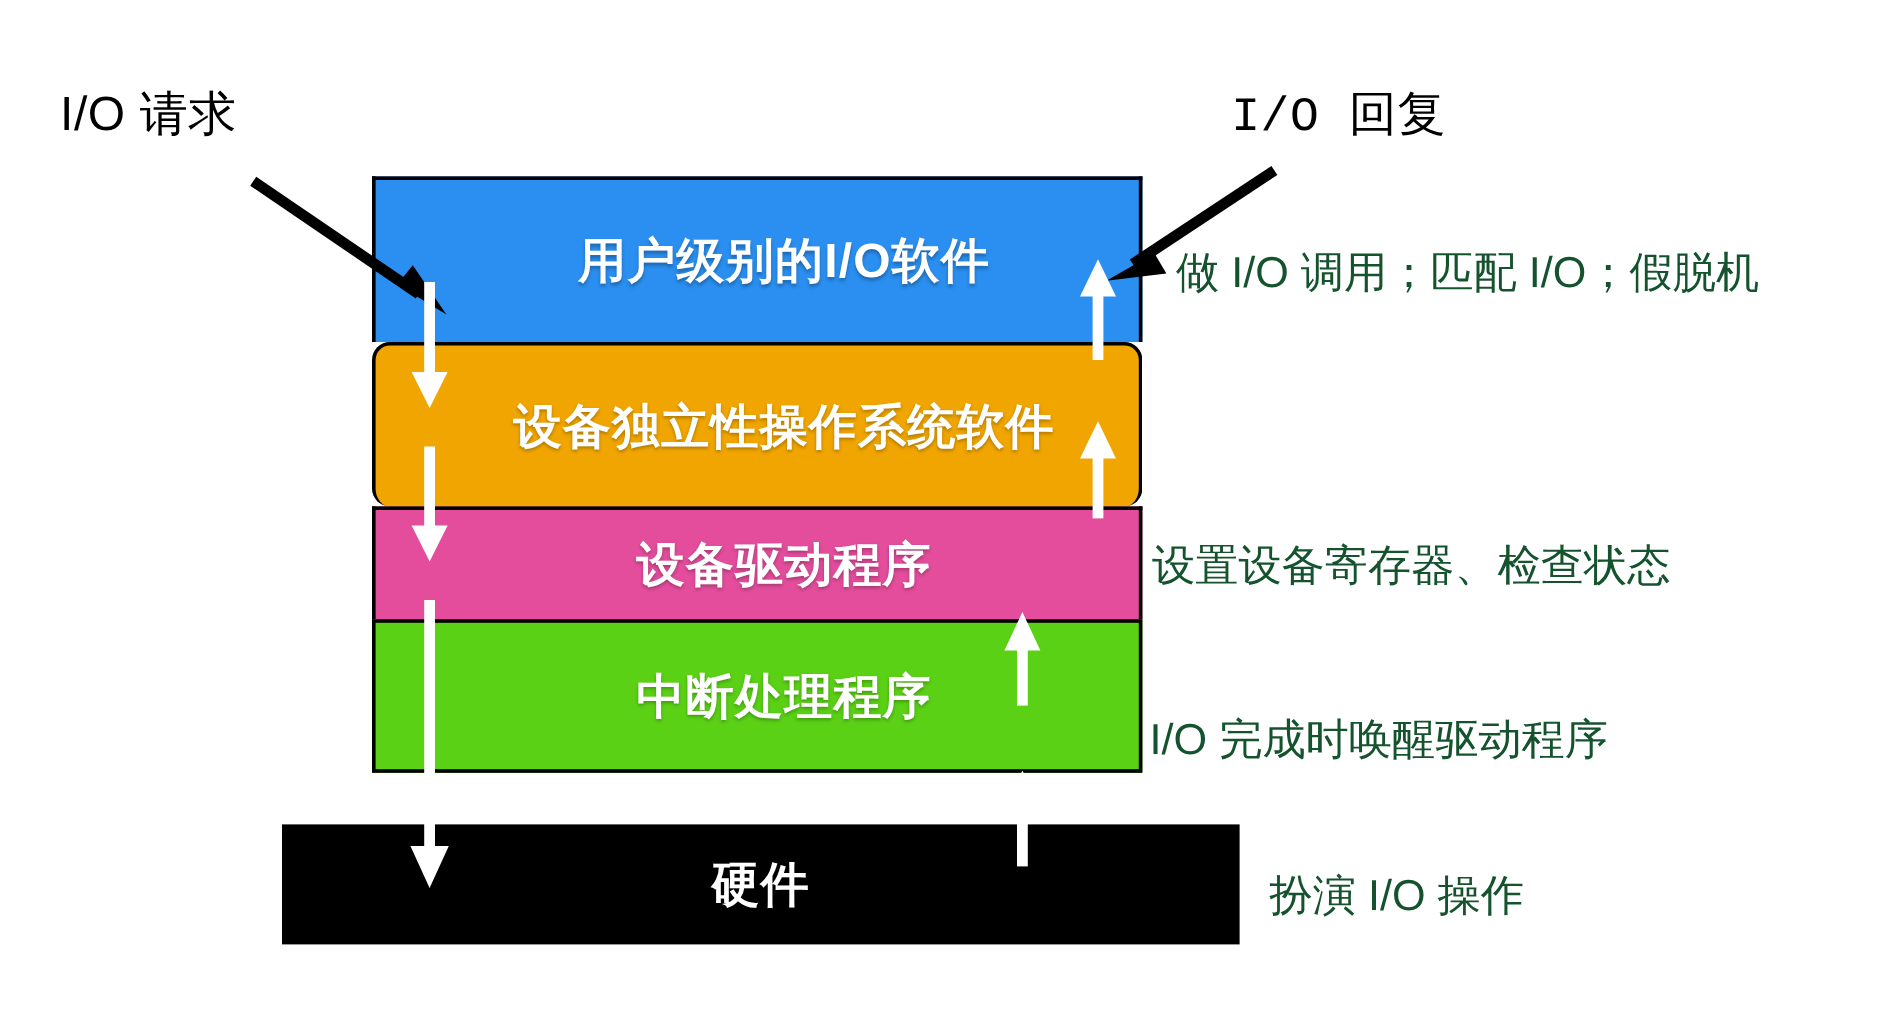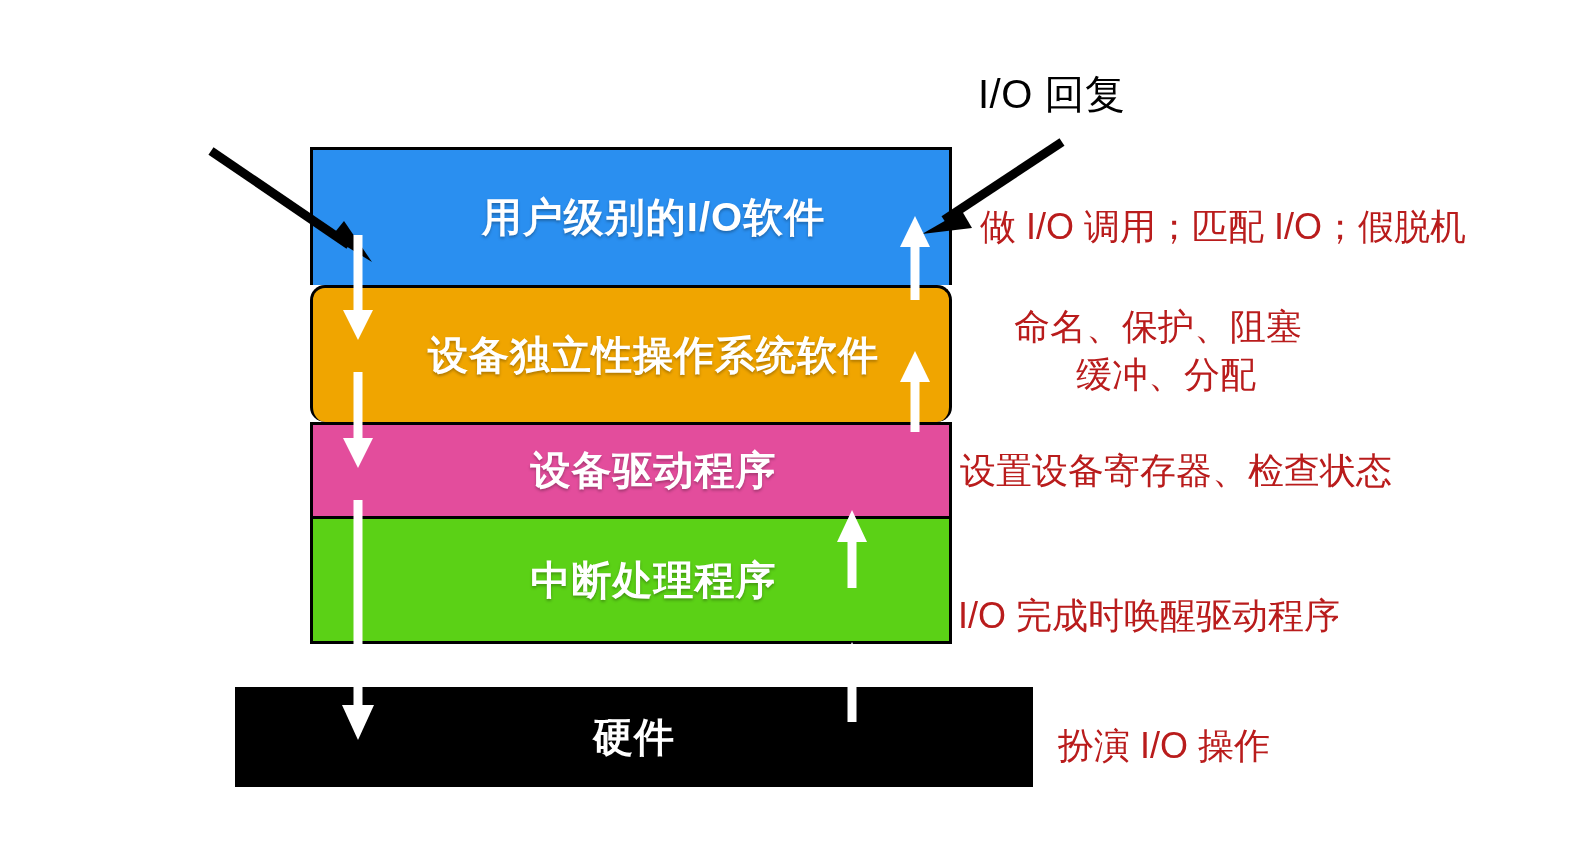--- a/index.html
+++ b/index.html
@@ -20,21 +20,21 @@
 
   
   .callout {
     position: absolute;
     font-size: 40px;
     color: #000000;
     white-space: nowrap;
     letter-spacing: 0.5px;
   }
   #label-io-request { left: 50px; top: 67px; }
-  #label-io-reply   { left: 978px; top: 67px; }
+  #label-io-reply   { left: 1026px; top: 67px; font-family: Liberation Mono, monospace; }
 
   
   #layer-stack {
     position: absolute;
     left: 310px;
     top: 147px;
     width: 642px;
   }
   .layer-box {
     position: relative;
@@ -75,21 +75,21 @@
     display: flex;
     align-items: center;
     justify-content: center;
   }
   #hardware-bar .layer-label { text-shadow: none; }
 
   
   .annotation {
     position: absolute;
     font-size: 36px;
-    color: #b91c1c;
+    color: #14532d;
     white-space: nowrap;
     line-height: 1.32;
   }
   #note-user      { left: 980px; top: 203px; }
   #note-os        { left: 1014px; top: 303px; text-align: center; }
   #note-driver    { left: 960px; top: 447px; }
   #note-interrupt { left: 958px; top: 592px; }
   #note-hardware  { left: 1058px; top: 722px; }
   .annotation .line2 { display: block; margin-left: 16px; }
 
@@ -100,20 +100,21 @@
     width: 1578px;
     height: 852px;
     pointer-events: none;
   }
 </style>
 </head>
 <body>
 
 <div id="canvas">
 
+  <div class="callout" id="label-io-request">I/O 请求</div>
 
   <div class="callout" id="label-io-reply">I/O 回复</div>
 
   <div id="layer-stack">
 
     <div class="layer-box" id="layer-user" style="background: rgb(42, 143, 240);">
       <span class="layer-label">用户级别的I/O软件</span>
     </div>
 
     <div class="layer-box" id="layer-os" style="background: rgb(240, 165, 0); border-radius: 15px;">
@@ -129,24 +130,20 @@
     </div>
 
   </div>
 
   <div id="hardware-bar" style="background: rgb(0, 0, 0);">
     <span class="layer-label">硬件</span>
   </div>
 
   <div class="annotation" id="note-user">做 I/O 调用；匹配 I/O；假脱机</div>
 
-  <div class="annotation" id="note-os">
-    <span>命名、保护、阻塞</span>
-    <span class="line2">缓冲、分配</span>
-  </div>
 
   <div class="annotation" id="note-driver">设置设备寄存器、检查状态</div>
 
   <div class="annotation" id="note-interrupt">I/O 完成时唤醒驱动程序</div>
 
   <div class="annotation" id="note-hardware">扮演 I/O 操作</div>
 
   <svg id="arrow-layer" viewBox="0 0 1578 852">
 
     <g>

